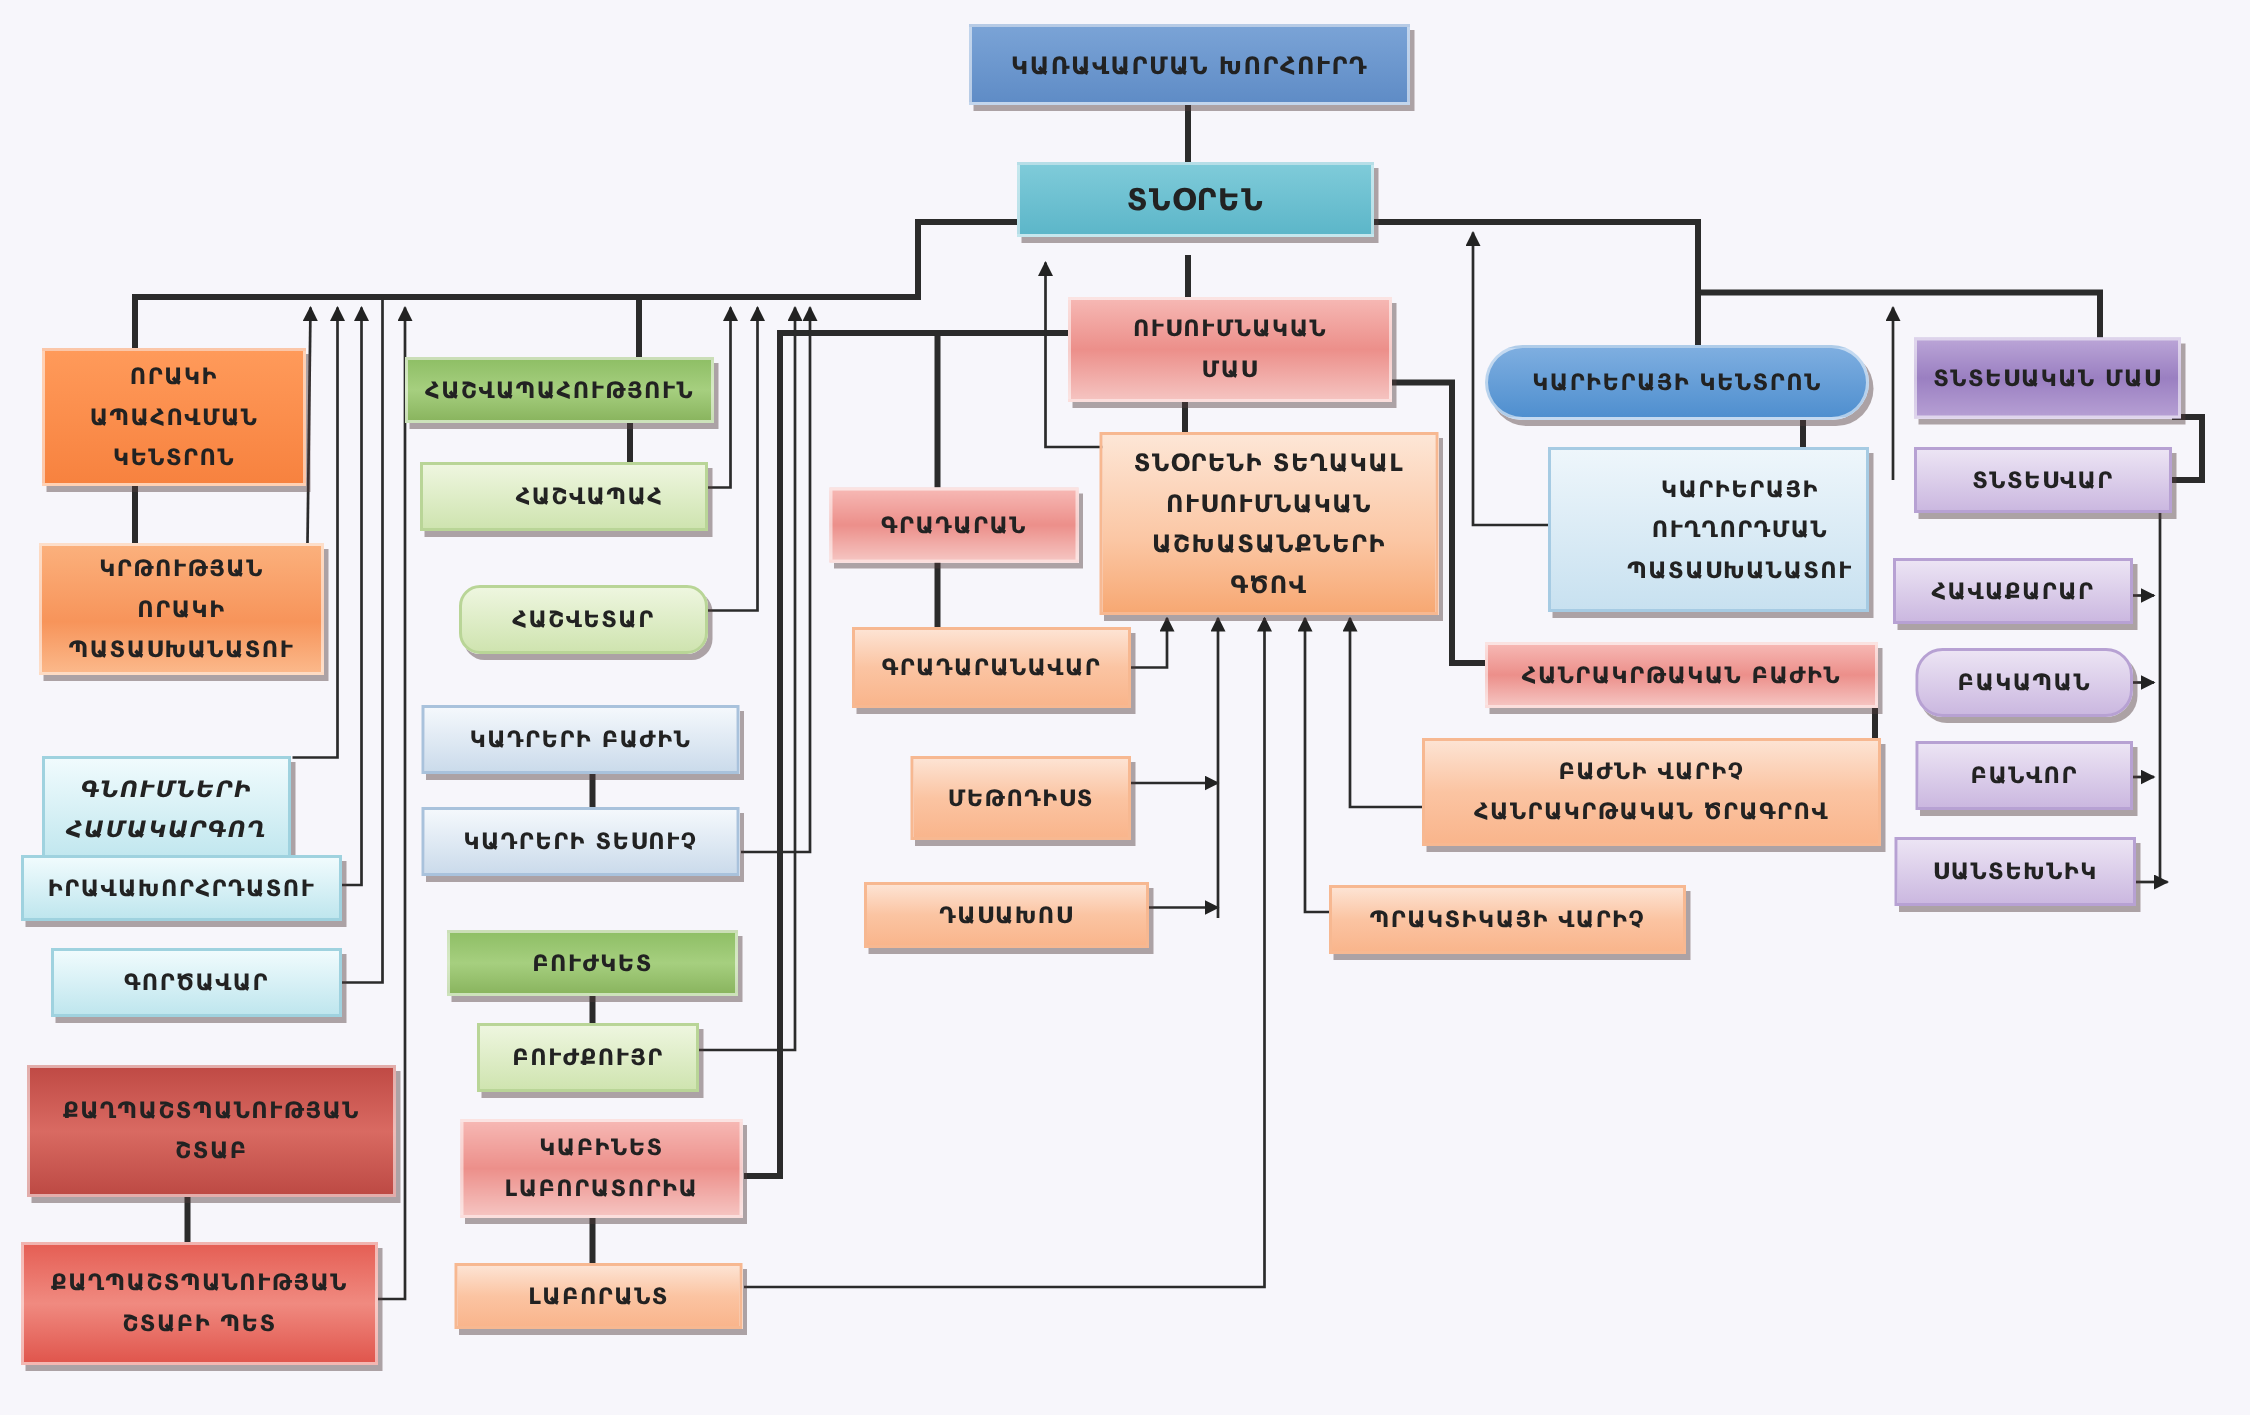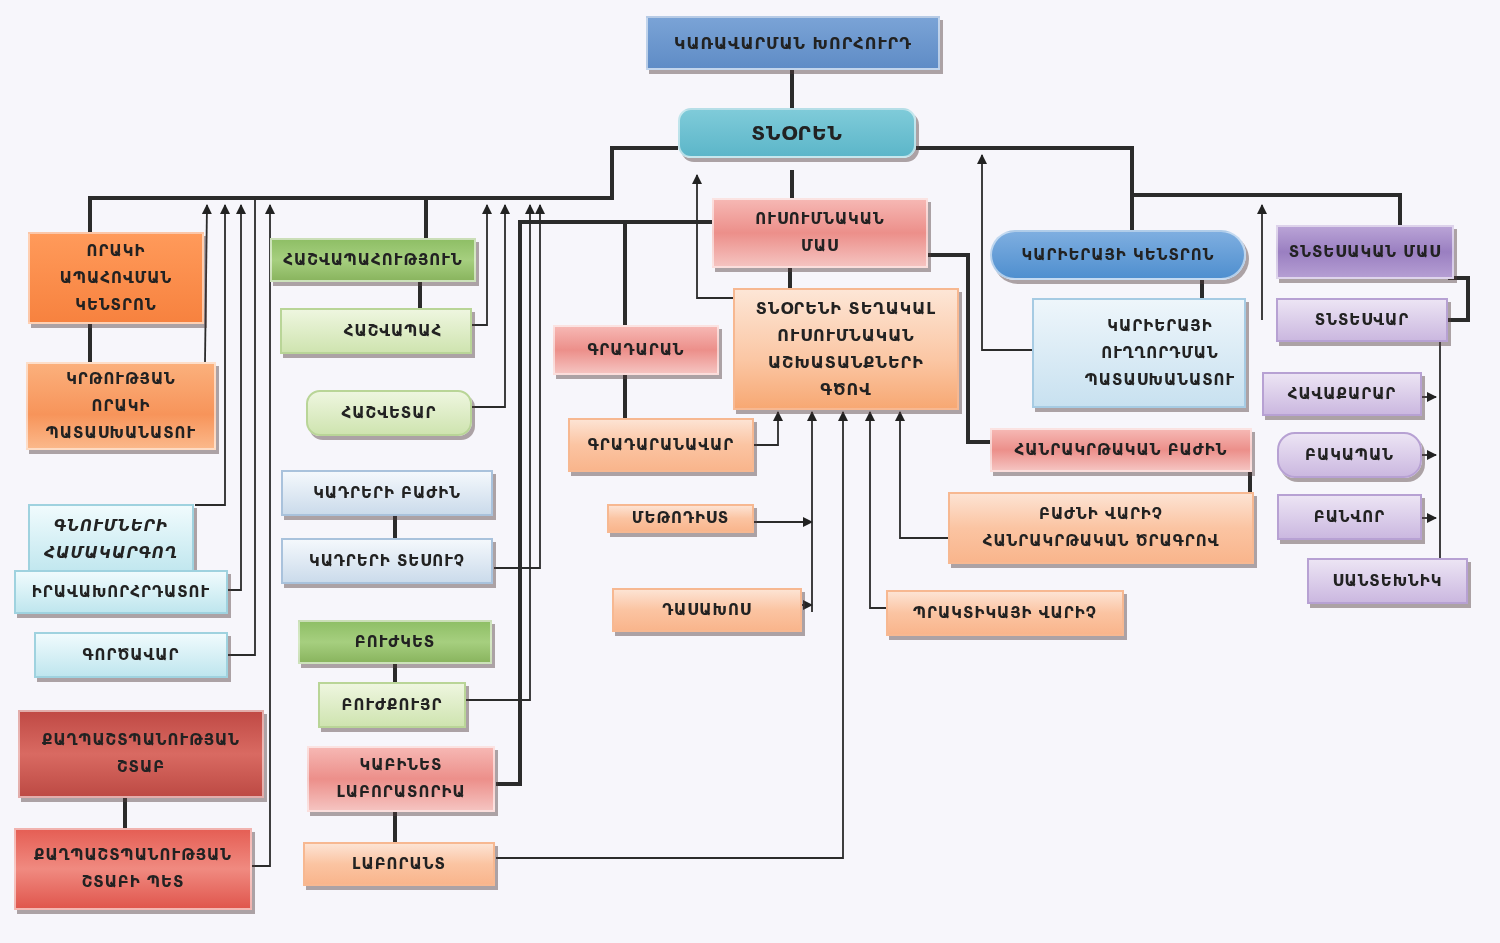--- a/index.html
+++ b/index.html
@@ -85,21 +85,21 @@
       <line x1="1440" y1="340" x2="1440" y2="590"></line>
       <polyline points="1422,397 1436,397" marker-end="url(#ah)"></polyline>
       <polyline points="1422,455 1436,455" marker-end="url(#ah)"></polyline>
       <polyline points="1422,518 1436,518" marker-end="url(#ah)"></polyline>
       <polyline points="1424,588 1445,588" marker-end="url(#ah)"></polyline>
     </g>
   </g>
 </svg>
 
 <div class="node blue-dark" style="left:646px;top:16px;width:294px;height:54px;font-size:16px;text-align:right;">ԿԱՌԱՎԱՐՄԱՆ ԽՈՐՀՈՒՐԴ</div>
-<div class="node cyan" style="left:678px;top:108px;width:238px;height:50px;border-radius:13px;">ՏՆՕՐԵՆ</div>
+<div class="node cyan" style="left:678px;top:108px;width:238px;height:50px;">ՏՆՕՐԵՆ</div>
 
 <div class="node orange" style="left:28px;top:232px;width:176px;height:92px;">ՈՐԱԿԻ
 ԱՊԱՀՈՎՄԱՆ
 ԿԵՆՏՐՈՆ</div>
 <div class="node orange-light" style="left:26px;top:362px;width:190px;height:88px;">ԿՐԹՈՒԹՅԱՆ
 ՈՐԱԿԻ
 ՊԱՏԱՍԽԱՆԱՏՈՒ</div>
 <div class="node teal-light" style="left:28px;top:504px;width:166px;height:72px;font-style:italic;">ԳՆՈՒՄՆԵՐԻ
 ՀԱՄԱԿԱՐԳՈՂ</div>
 <div class="node teal-light" style="left:14px;top:570px;width:214px;height:44px;">ԻՐԱՎԱԽՈՐՀՐԴԱՏՈՒ</div>
@@ -121,30 +121,30 @@
 <div class="node peach" style="left:303px;top:842px;width:192px;height:44px;">ԼԱԲՈՐԱՆՏ</div>
 
 <div class="node pink" style="left:712px;top:198px;width:216px;height:70px;">ՈՒՍՈՒՄՆԱԿԱՆ
 ՄԱՍ</div>
 <div class="node peach-big" style="left:733px;top:288px;width:226px;height:122px;">ՏՆՕՐԵՆԻ ՏԵՂԱԿԱԼ
 ՈՒՍՈՒՄՆԱԿԱՆ
 ԱՇԽԱՏԱՆՔՆԵՐԻ
 ԳԾՈՎ</div>
 <div class="node pink" style="left:553px;top:325px;width:166px;height:50px;">ԳՐԱԴԱՐԱՆ</div>
 <div class="node peach" style="left:568px;top:418px;width:186px;height:54px;">ԳՐԱԴԱՐԱՆԱՎԱՐ</div>
-<div class="node peach" style="left:607px;top:504px;width:147px;height:29px;">ՄԵԹՈԴԻՍՏ</div>
-<div class="node peach" style="left:576px;top:588px;width:190px;height:44px;margin-left:36px;">ԴԱՍԱԽՈՍ</div>
+<div class="node peach" style="left:607px;top:504px;width:147px;height:56px;">ՄԵԹՈԴԻՍՏ</div>
+<div class="node peach" style="left:576px;top:588px;width:190px;height:44px;">ԴԱՍԱԽՈՍ</div>
 <div class="node pink" style="left:990px;top:428px;width:262px;height:44px;">ՀԱՆՐԱԿՐԹԱԿԱՆ ԲԱԺԻՆ</div>
 <div class="node peach" style="left:948px;top:492px;width:306px;height:72px;">ԲԱԺՆԻ ՎԱՐԻՉ
 ՀԱՆՐԱԿՐԹԱԿԱՆ ԾՐԱԳՐՈՎ</div>
 <div class="node peach" style="left:886px;top:590px;width:238px;height:46px;">ՊՐԱԿՏԻԿԱՅԻ ՎԱՐԻՉ</div>
 
 <div class="node blue-mid" style="left:990px;top:230px;width:256px;height:50px;">ԿԱՐԻԵՐԱՅԻ ԿԵՆՏՐՈՆ</div>
 <div class="node ice" style="left:1032px;top:298px;width:214px;height:110px;">ԿԱՐԻԵՐԱՅԻ
 ՈՒՂՂՈՐԴՄԱՆ
 ՊԱՏԱՍԽԱՆԱՏՈՒ</div>
 
 <div class="node violet-dark" style="left:1276px;top:225px;width:178px;height:54px;">ՏՆՏԵՍԱԿԱՆ ՄԱՍ</div>
 <div class="node violet" style="left:1276px;top:298px;width:172px;height:44px;">ՏՆՏԵՍՎԱՐ</div>
 <div class="node violet" style="left:1262px;top:372px;width:160px;height:44px;">ՀԱՎԱՔԱՐԱՐ</div>
 <div class="node violet" style="left:1277px;top:432px;width:145px;height:46px;border-radius:18px;">ԲԱԿԱՊԱՆ</div>
 <div class="node violet" style="left:1277px;top:494px;width:145px;height:46px;">ԲԱՆՎՈՐ</div>
-<div class="node violet" style="left:1263px;top:558px;width:161px;height:46px;margin-left:44px;">ՍԱՆՏԵԽՆԻԿ</div>
+<div class="node violet" style="left:1263px;top:558px;width:161px;height:46px;">ՍԱՆՏԵԽՆԻԿ</div>
 
 </body></html>

